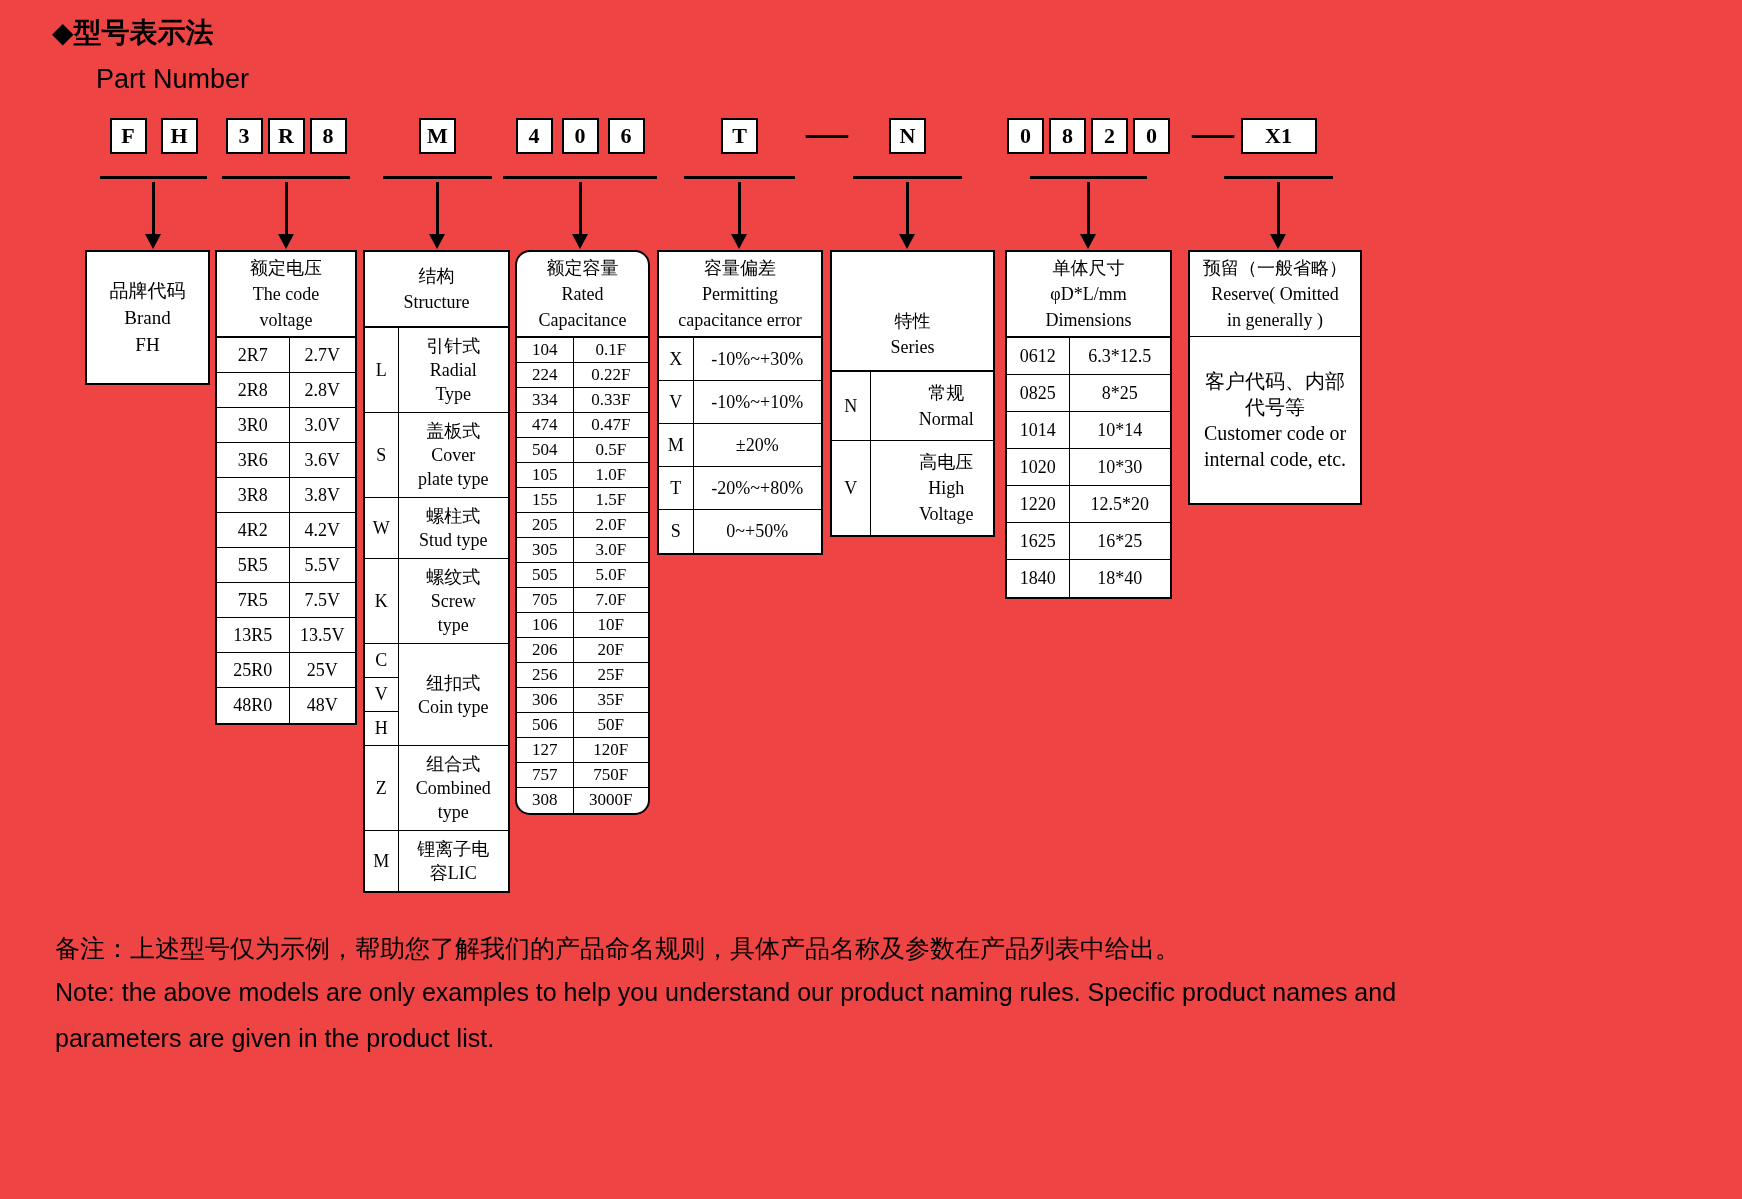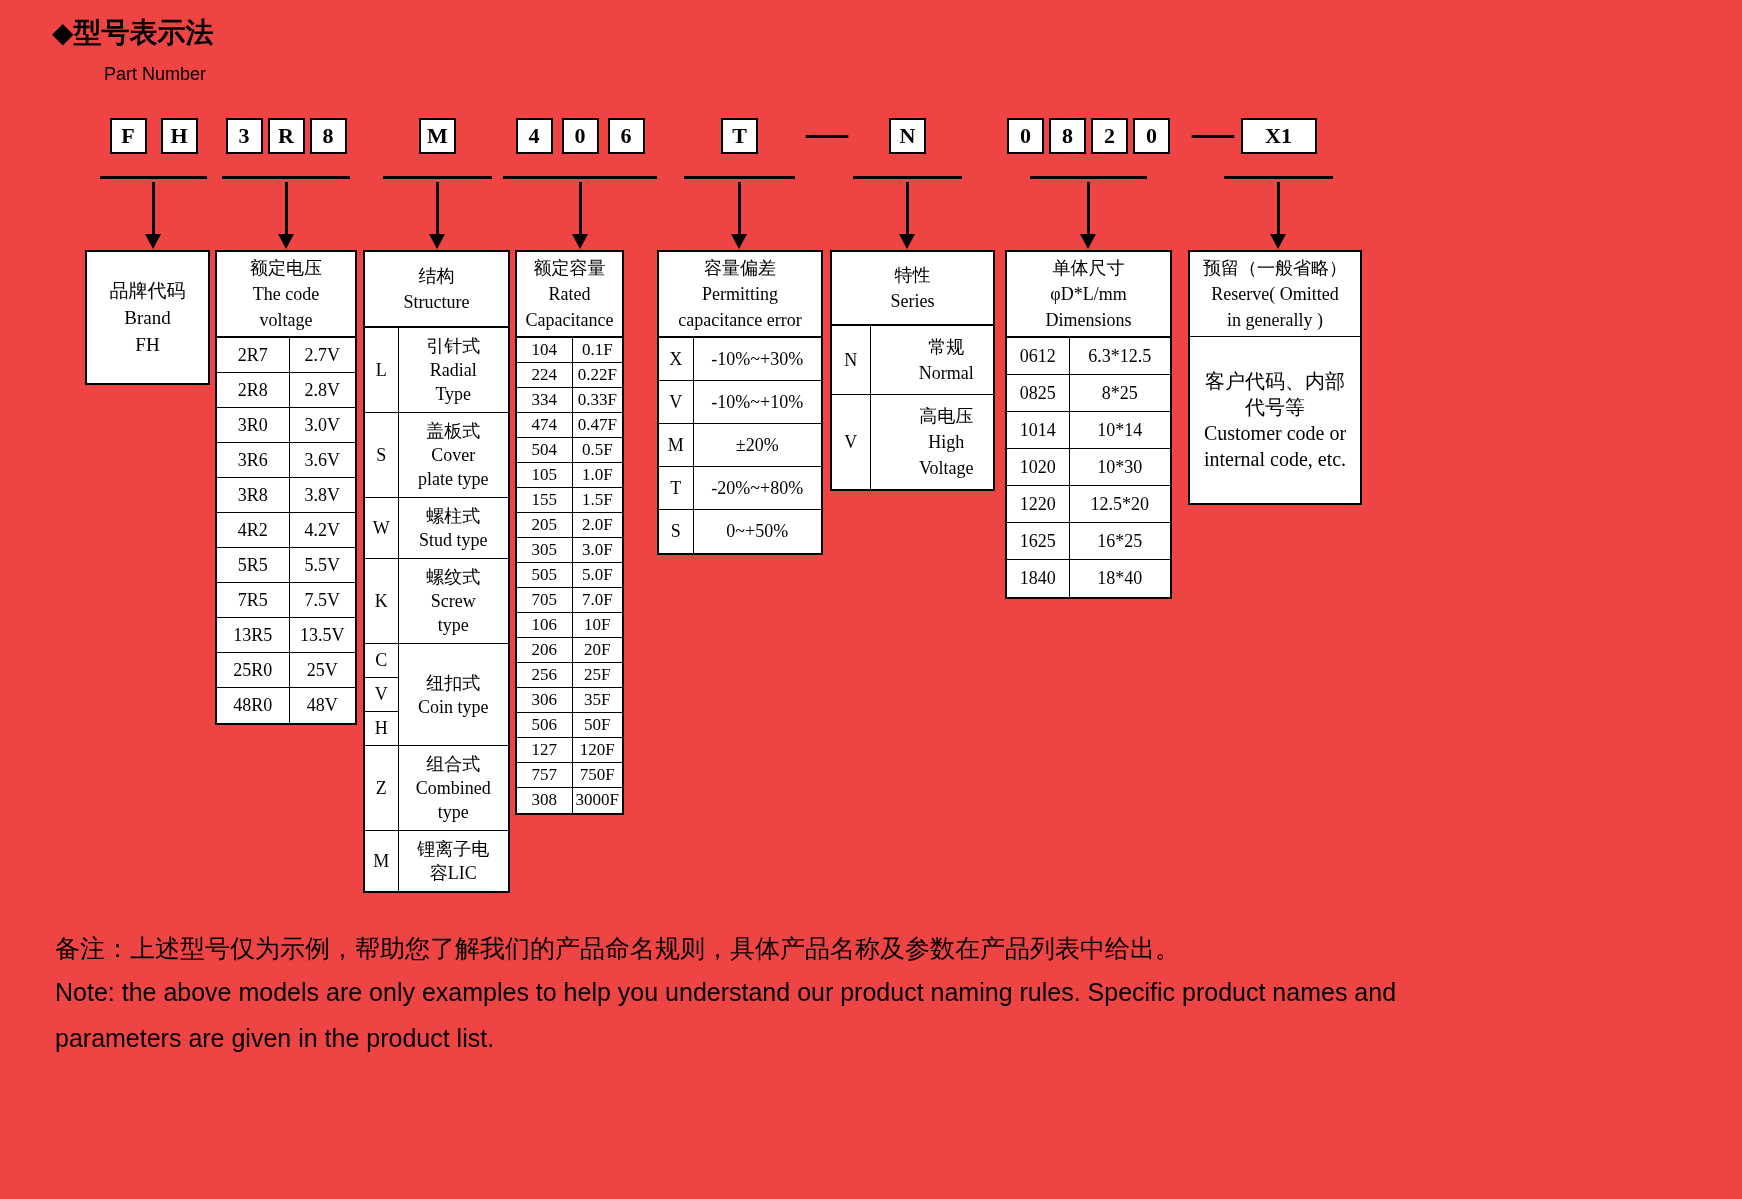--- a/index.html
+++ b/index.html
@@ -4,21 +4,21 @@
 <style>
   * { margin:0; padding:0; box-sizing:border-box; }
   html,body { background:#ffffff; }
   #canvas {
     position:relative; width:1742px; height:1199px; background:#ef4444;
     font-family:"Liberation Serif","DejaVu Serif",serif; color:#000; overflow:hidden;
   }
 
   
   .title-cn { position:absolute; left:52px; top:14px; font-family:"Liberation Sans","DejaVu Sans",sans-serif; font-size:28px; font-weight:600; }
-  .title-en { position:absolute; left:104px; top:64px; font-family:"Liberation Sans","DejaVu Sans",sans-serif; font-size:18px; }
+  .title-en { position:absolute; left:96px; top:64px; font-family:"Liberation Sans","DejaVu Sans",sans-serif; font-size:27px; }
 
   
   .pn-group { position:absolute; top:118px; height:36px; display:flex; justify-content:center; align-items:center; }
   .pn-box { flex:0 0 auto; width:37px; height:36px; border:2px solid #000; display:flex; align-items:center; justify-content:center;
             font-weight:bold; font-size:22px; background:#fff; }
   .pn-box.wide { width:76px; }
   .g0{left:100px;width:107px;gap:14px} .g1{left:222px;width:128px;gap:5px}
   .g2{left:383px;width:109px}          .g3{left:503px;width:154px;gap:9px}
   .g4{left:684px;width:111px}          .g5{left:853px;width:109px}
   .g6{left:1030px;width:117px;gap:5px} .g7{left:1224px;width:109px}
@@ -53,30 +53,30 @@
   .voltage { left:215px; top:250px; width:142px; }
   .voltage td { height:35px; }
   .voltage td:first-child { width:72px; }
 
   .structure { left:363px; top:250px; width:147px; }
   .structure .tbl-header { padding:11px 16px; }
   .structure td.code-cell { width:33px; height:34px; }
   .structure td.desc-cell { padding:6px 2px; }
   .structure td.desc-cell div { line-height:24px; }
 
-  .capacitance { left:515px; top:250px; width:109px; }
+  .capacitance { left:515px; top:250px; width:135px;border-radius:15px; }
   .capacitance td { height:25px; font-size:17px; }
   .capacitance td:first-child { width:56px; }
 
   .error { left:657px; top:250px; width:166px; }
   .error td { height:43px; }
   .error td:first-child { width:34px; }
 
   .series { left:830px; top:250px; width:165px; }
-  .series .tbl-header { padding:10px 3px; }
+  .series .tbl-header { padding:10px 3px;margin-top:46px; }
   .series td.code-cell { width:38px; }
   .series td.desc-cell { padding:8px 2px; }
   .series td.desc-cell div { line-height:26px;margin-left:29px; }
 
   .dimensions { left:1005px; top:250px; width:167px; }
   .dimensions td { height:37px; }
   .dimensions td:first-child { width:62px; }
 
   .reserve { left:1188px; top:250px; width:174px; height:255px; display:flex; flex-direction:column; }
   .reserve .tbl-header { flex:0 0 auto; }

